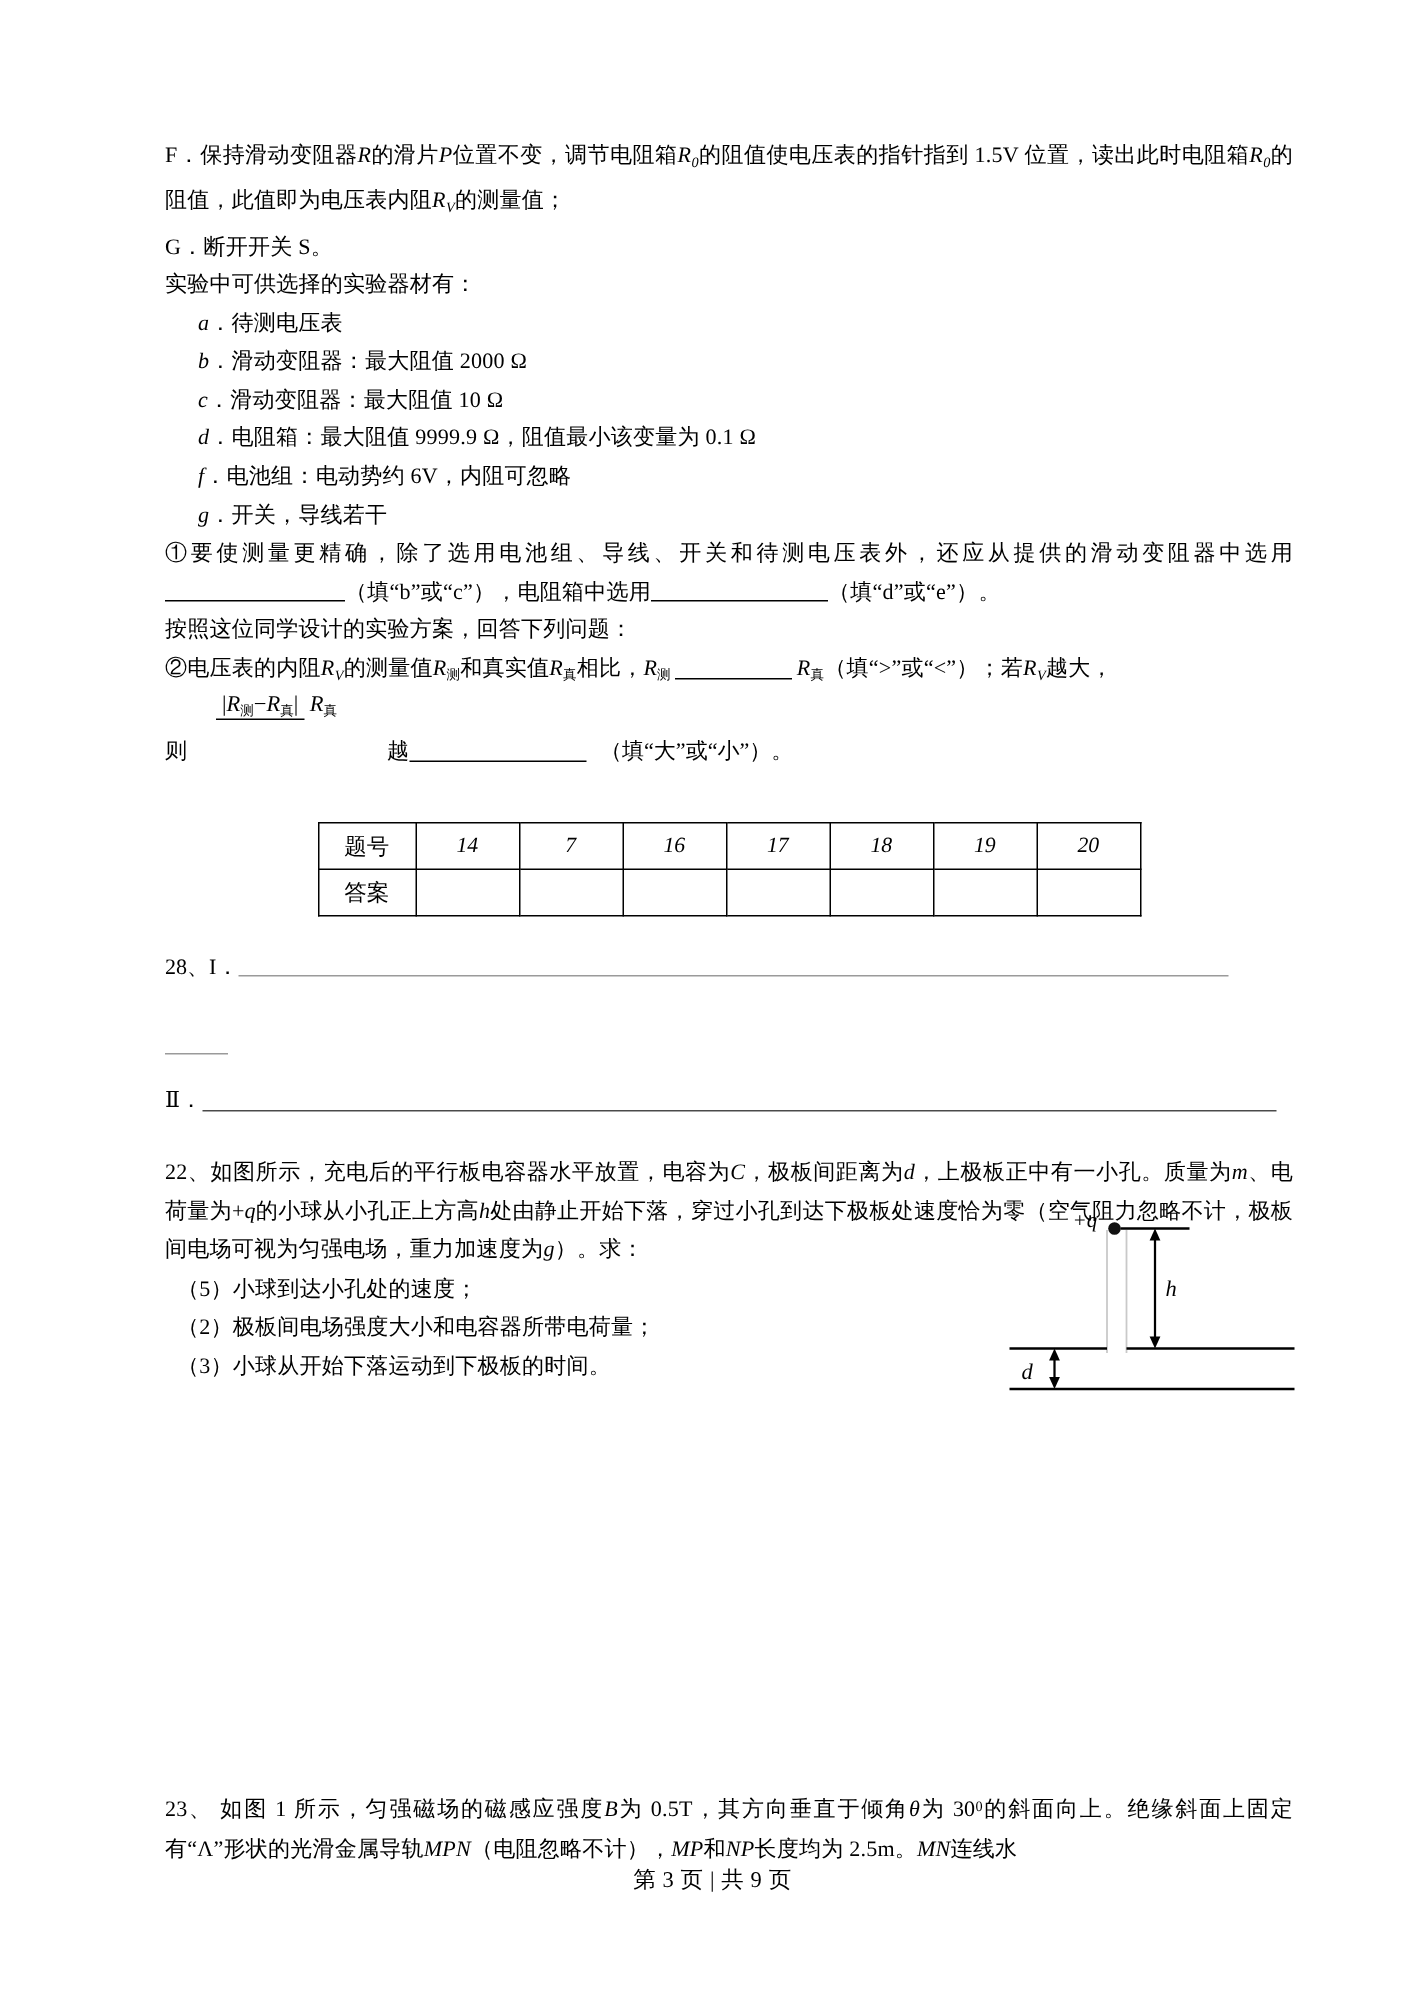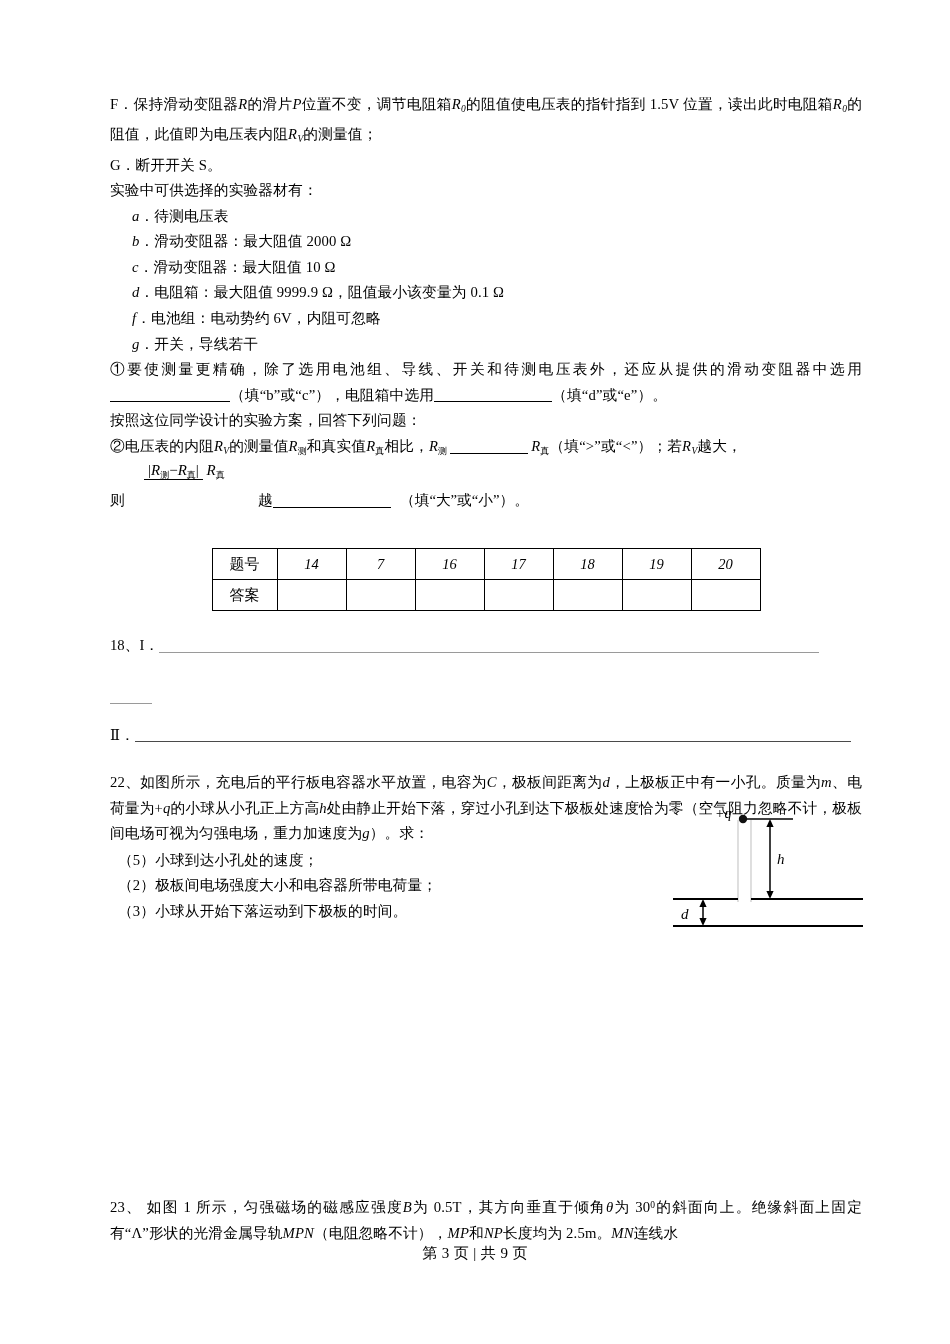--- a/index.html
+++ b/index.html
@@ -249,21 +249,21 @@
           <td class="blankcell"></td>
           <td class="blankcell"></td>
           <td class="blankcell"></td>
           <td class="blankcell"></td>
         </tr>
       </tbody>
         </table>
     </div>
 
     <div class="q21">
-      <div><span>18、</span><span>I．</span><span class="rule-long" style="width:660px;"></span></div>
+      <div><span>28、</span><span>I．</span><span class="rule-long" style="width:660px;"></span></div>
       <div class="rule-short-row"><span class="rule-long" style="width:42px;"></span></div>
       <div style="margin-top:12px;"><span>Ⅱ．</span><span class="rule-long rule-dark" style="width:716px;"></span></div>
     </div>
 
     <div class="q22">
       <p class="para"><span>22、如图所示，充电后的平行板电容器水平放置，电容为</span><span class="it">C</span><span>，极板间距离为</span><span class="it">d</span><span>，上极板正中有一小孔。</span><span>质量为</span><span class="it">m</span><span>、电荷量为+</span><span class="it">q</span><span>的小球从小孔正上方高</span><span class="it">h</span><span>处由静止开始下落，穿过小孔到达下极板处速度恰为</span><span>零（空气阻力忽略不计，极板间电场可视为匀强电场，重力加速度为</span><span class="it">g</span><span>）。求：</span></p>
       <div class="q22-list">
         <p class="para">（5）小球到达小孔处的速度；</p>
         <p class="para">（2）极板间电场强度大小和电容器所带电荷量；</p>
         <p class="para">（3）小球从开始下落运动到下极板的时间。</p>

